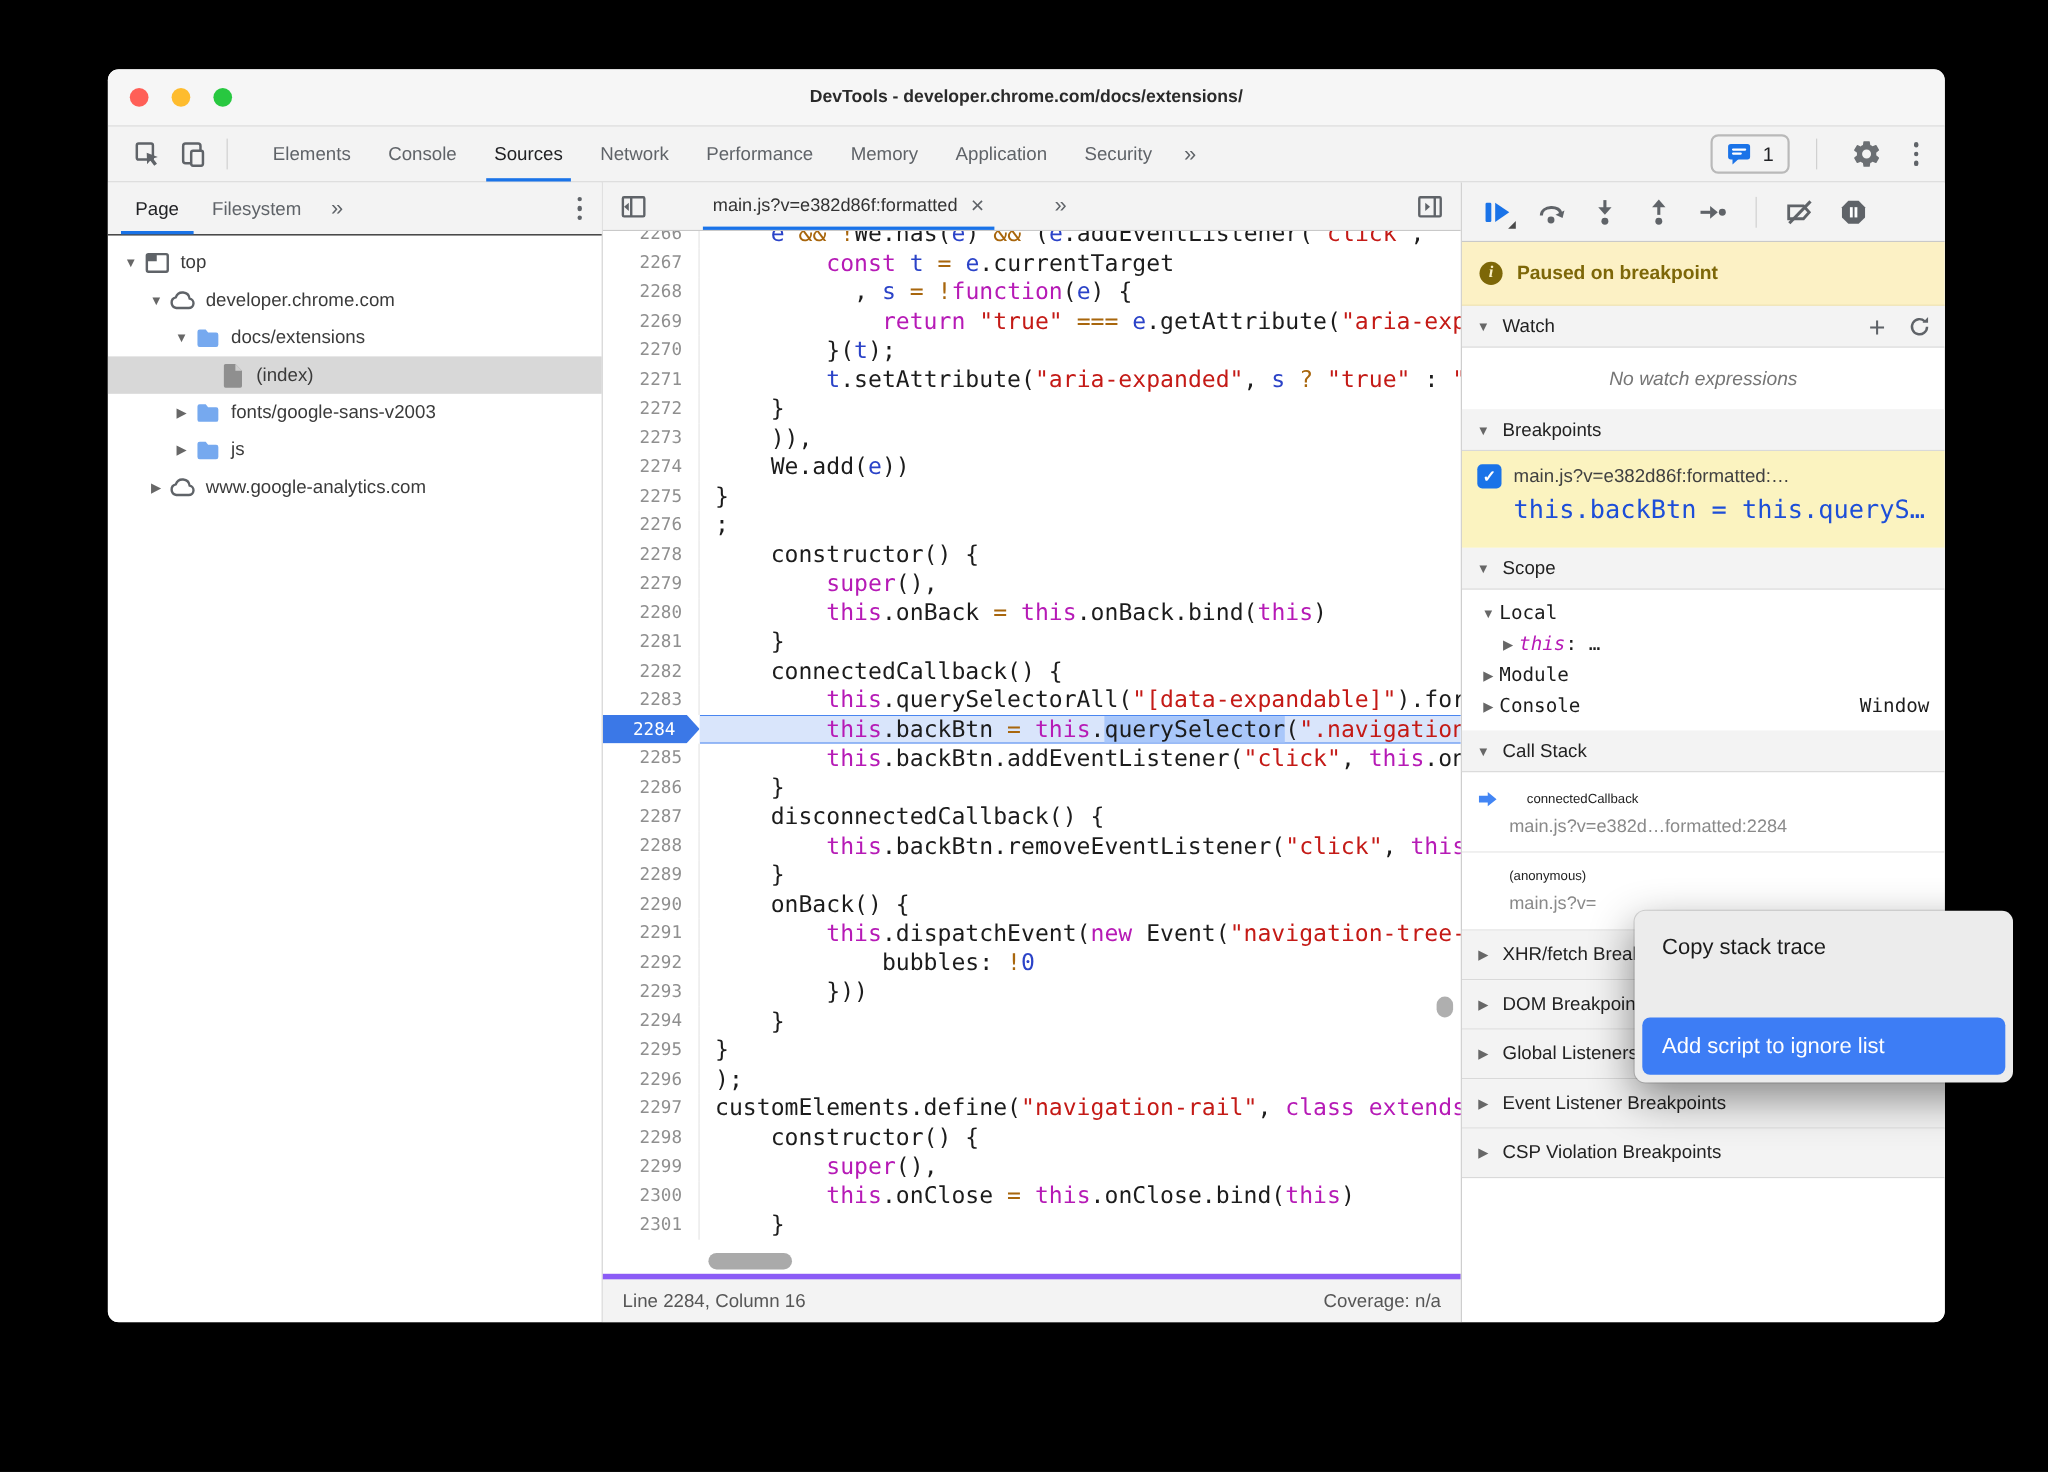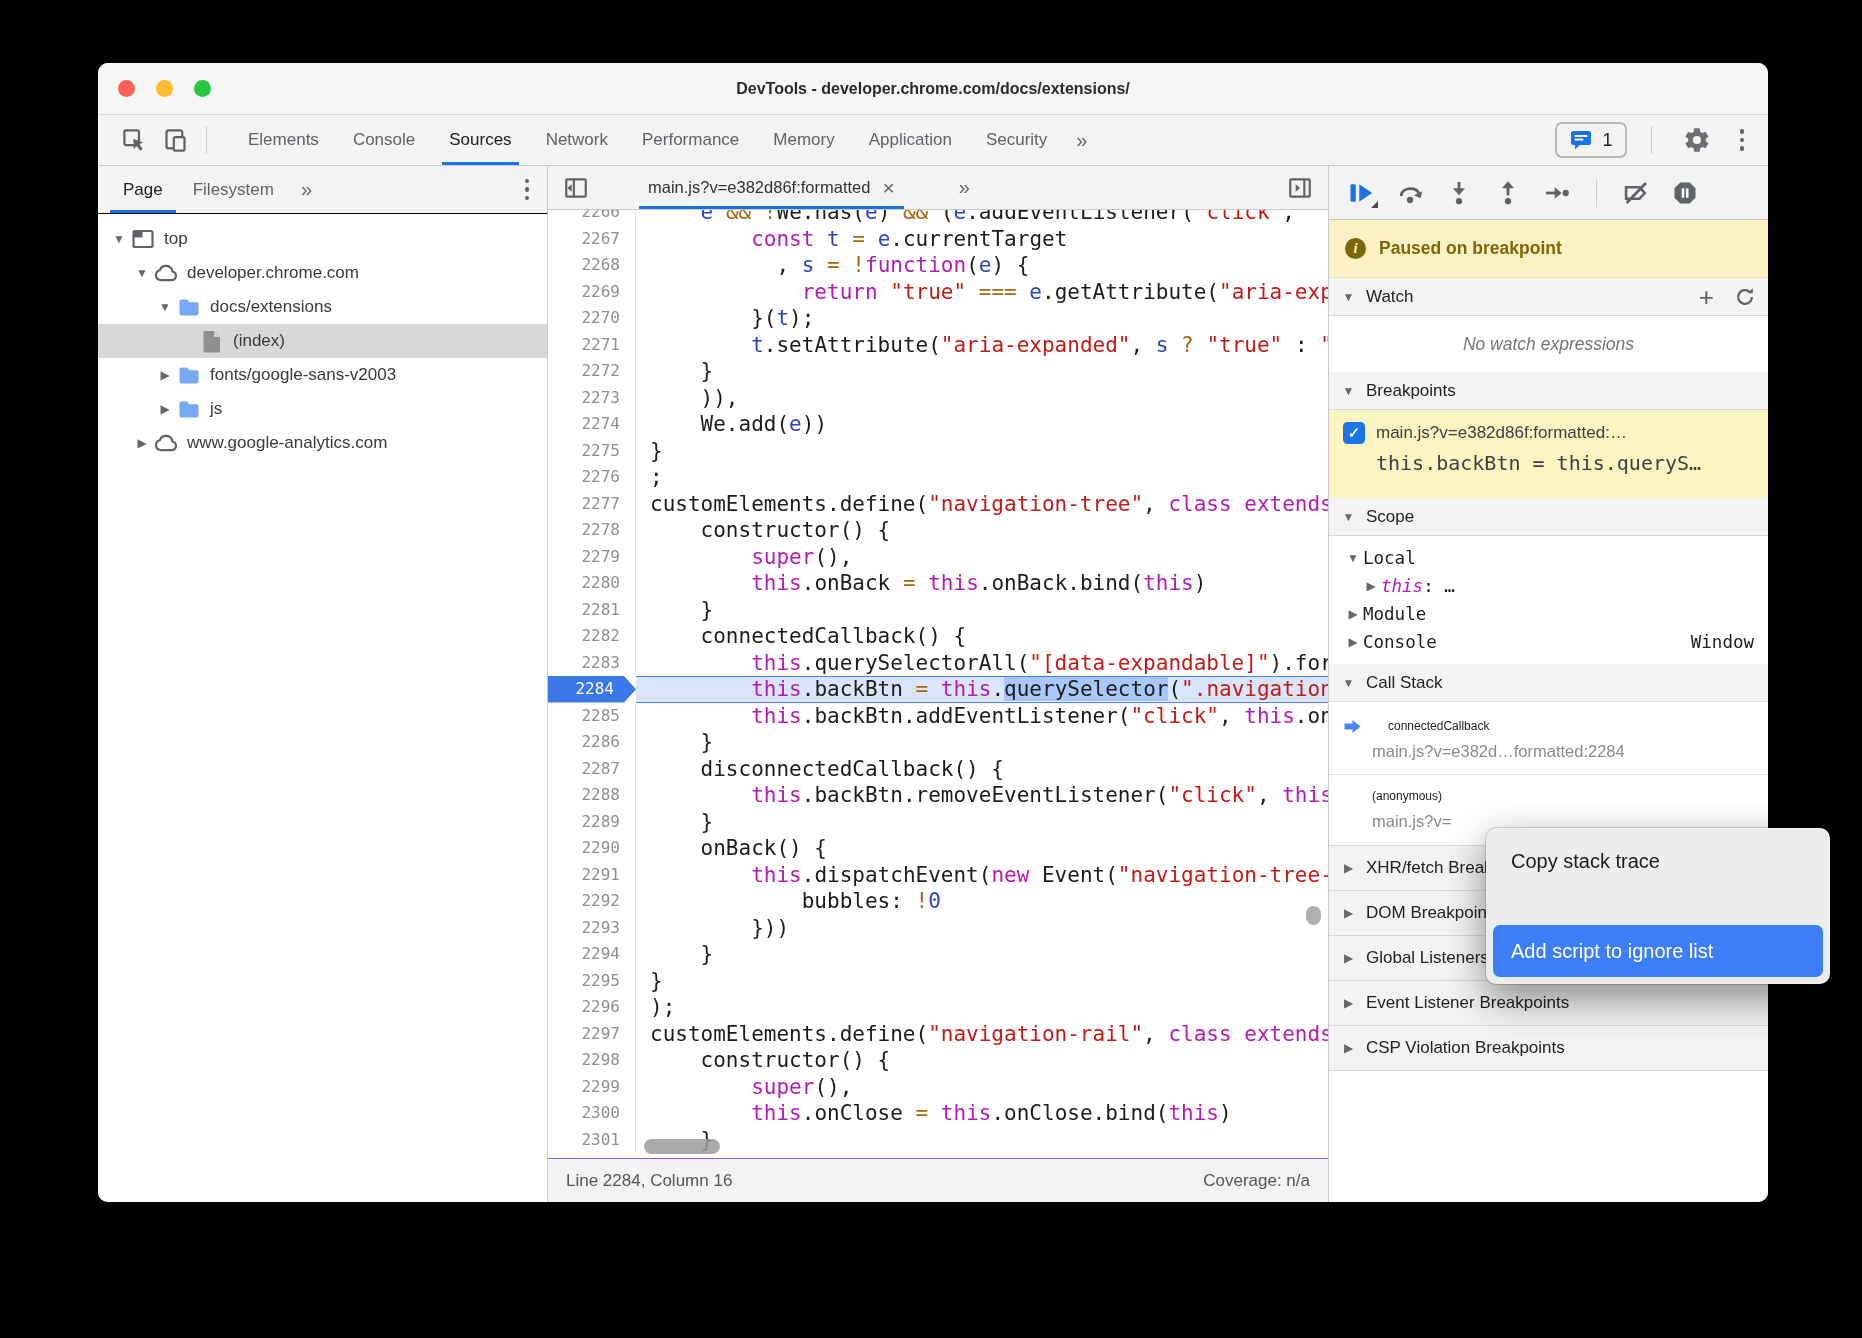--- a/index.html
+++ b/index.html
@@ -70,21 +70,21 @@
   .tk { color:#b61ab6; } .ts { color:#c41a16; } .tv { color:#2b43c8; }
   .to { color:#a8660d; } .tn { color:#2b43c8; }
   .tx { background:#a9c7fa; }
   .cl.exec .g { background:#3b78e7; color:#fff; border-right:none; padding-right:22px;
                 clip-path:polygon(0 0, calc(100% - 12px) 0, 100% 50%, calc(100% - 12px) 100%, 0 100%); }
   .cl.exec .c { background:#d9e5fb; box-shadow:inset 0 1px 0 #4a86f0, inset 0 -1px 0 #4a86f0; }
   .hscroll { position:absolute; left:96px; bottom:4px; width:76px; height:15px; border-radius:8px;
              background:#9b9b9b; opacity:.85; }
   .vscroll { position:absolute; right:7px; top:696px; width:15px; height:19px; border-radius:9px;
              background:#9b9b9b; opacity:.8; }
-  .statusbar { height:44px; flex:0 0 44px; background:#f3f3f3; border-top:1px solid #8b5cf6;
+  .statusbar { height:44px; flex:0 0 44px; background:#f3f3f3; border-top:5px solid #8b5cf6;
                display:flex; align-items:center; justify-content:space-between; padding:0 18px;
                font-size:17px; color:#565656; }
 
   
   .rightpanel { width:440px; flex:0 0 440px; border-left:1px solid #c9c9c9; background:#fff;
                 display:flex; flex-direction:column; font-size:17px; color:#222; }
   .dbg-toolbar { height:54px; flex:0 0 54px; background:#f3f3f3; border-bottom:1px solid #c9c9c9;
                  display:flex; align-items:center; padding:0 12px; gap:9px; }
   .dbg-btn { width:40px; height:36px; display:flex; align-items:center; justify-content:center; position:relative; }
   .corner { position:absolute; right:3px; bottom:3px; width:0; height:0;
@@ -100,21 +100,21 @@
   .sec-header .tri { width:15px; flex:0 0 15px; }
   .hdr-actions { margin-left:auto; display:flex; align-items:center; gap:20px; color:#5f6368; }
   .plus { font-size:26px; line-height:1; font-weight:normal; }
   .watch-body { height:56px; flex:0 0 56px; display:flex; align-items:center; justify-content:center;
                 color:#767676; font-style:italic; font-size:17.5px; }
   .bp-entry { height:88px; flex:0 0 88px; background:#fbf3c0; padding:12px 12px 0 14px; }
   .bp-row1 { display:flex; align-items:center; gap:11px; }
   .checkbox { width:22px; height:22px; flex:0 0 22px; background:#1a73e8; border-radius:4.5px; color:#fff;
               display:flex; align-items:center; justify-content:center; font-size:15px; font-weight:bold; }
   .bp-file { font-size:17px; color:#404040; white-space:nowrap; overflow:hidden; }
-  .bp-code { margin:7px 0 0 33px; font-family:"DejaVu Sans Mono", monospace; font-size:20px; color:#404040; white-space:nowrap; }
+  .bp-code { margin:7px 0 0 33px; font-family:"DejaVu Sans Mono", monospace; font-size:23px; color:#1d4ed8; white-space:nowrap; }
   .scope-body { padding:8px 0; }
   .scope-row { height:28px; display:flex; align-items:center; padding:0 14px;
                font-family:"DejaVu Sans Mono", monospace; font-size:17.5px; color:#1c1c1c; }
   .scope-row .tri { width:20px; flex:0 0 20px; font-family:"Liberation Sans",sans-serif; }
   .scope-row.indent1 { padding-left:32px; }
   .this-name { color:#b61ab6; font-style:italic; }
   .sp { flex:1; }
   .cs-body { padding:8px 0 6px; }
   .cs-frame { padding:0 14px; }
   .cs-fn { height:32px; display:flex; align-items:center; gap:26px; font-size:12px; }
@@ -345,24 +345,20 @@
             </div>
             <div class="cl">
               <div class="g">2275</div>
               <div class="c"><span class="td">}</span></div>
             </div>
             <div class="cl">
               <div class="g">2276</div>
               <div class="c"><span class="td">;</span></div>
             </div>
             <div class="cl">
-              <div class="g">2277</div>
-              <div class="c"><span class="td">customElements.define(</span><span class="ts">"navigation-tree"</span><span class="td">, </span><span class="tk">class</span><span class="td"> </span><span class="tk">extends</span></div>
-            </div>
-            <div class="cl">
               <div class="g">2278</div>
               <div class="c"><span class="td">    constructor() {</span></div>
             </div>
             <div class="cl">
               <div class="g">2279</div>
               <div class="c"><span class="td">        </span><span class="tk">super</span><span class="td">(),</span></div>
             </div>
             <div class="cl">
               <div class="g">2280</div>
               <div class="c"><span class="td">        </span><span class="tk">this</span><span class="td">.onBack </span><span class="to">=</span><span class="td"> </span><span class="tk">this</span><span class="td">.onBack.bind(</span><span class="tk">this</span><span class="td">)</span></div>

